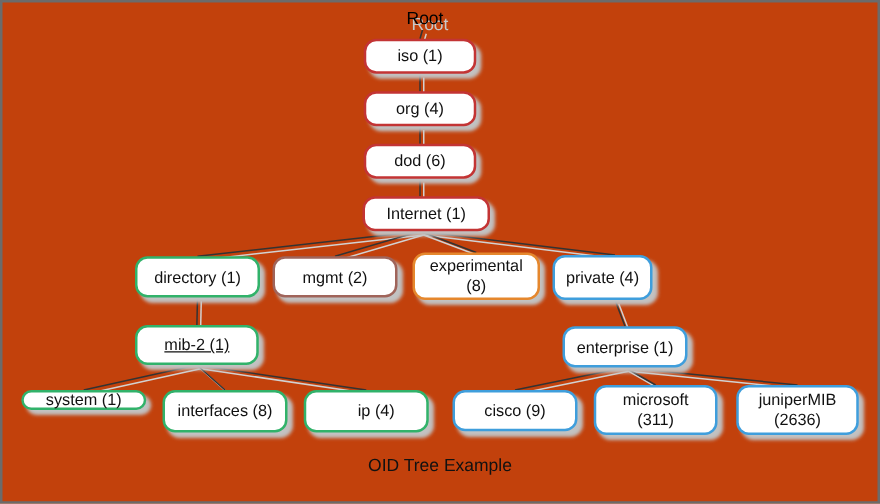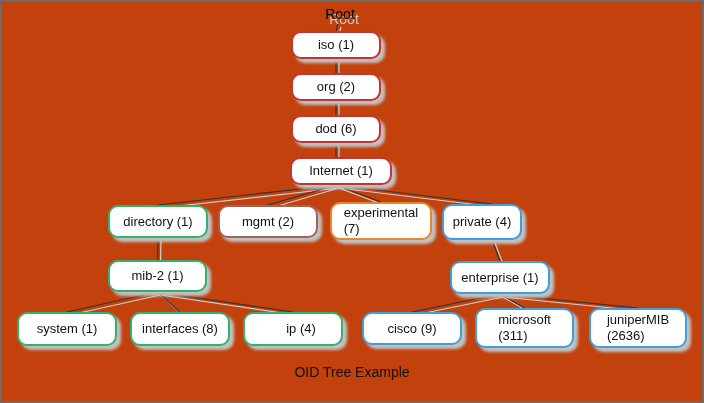--- a/index.html
+++ b/index.html
@@ -27,21 +27,21 @@
   .node {
     position: absolute;
     box-sizing: border-box;
     border: 2px solid #888;
     border-radius: 10px;
     background: #ffffff;
     box-shadow: 4px 4px 3px #c2c2c2;
     display: flex;
     align-items: center;
     justify-content: center;
-    text-align: left;
+    text-align: center;
     font-size: 13px;
     line-height: 1.2;
     color: #111111;
     white-space: pre-line;
     z-index: 2;
   }
   .root-label {
     position: absolute;
     left: 318px; top: 6px;
     width: 44px;
@@ -108,31 +108,31 @@
       <line x1="500" y1="294" x2="638" y2="308" stroke="#333333" stroke-width="1.2"></line>
     </svg>
 
   <span class="root-label-shadow">Root</span>
   <span class="root-label">Root</span>
 
   <div class="caption">OID Tree Example</div>
 
   <div class="frame"></div>
 <div class="node" style="left: 291px; top: 31px; width: 90px; height: 28px; border-color: rgb(195, 52, 52);">iso (1)</div>
-    <div class="node" style="left: 291px; top: 73px; width: 90px; height: 28px; border-color: rgb(195, 52, 52);">org (2)</div>
+    <div class="node" style="left: 291px; top: 73px; width: 90px; height: 28px; border-color: rgb(195, 52, 52);">org (4)</div>
     <div class="node" style="left: 291px; top: 115px; width: 90px; height: 28px; border-color: rgb(195, 52, 52);">dod (6)</div>
     <div class="node" style="left: 290px; top: 157px; width: 102px; height: 28px; border-color: rgb(195, 52, 52);">Internet (1)</div>
     <div class="node" style="left: 108px; top: 205px; width: 100px; height: 33px; border-color: rgb(49, 178, 106);">directory (1)</div>
     <div class="node" style="left: 218px; top: 205px; width: 100px; height: 33px; border-color: rgb(160, 100, 90);">mgmt (2)</div>
     <div class="node" style="left: 330px; top: 202px; width: 102px; height: 38px; border-color: rgb(229, 135, 45);">experimental
-(7)</div>
+(8)</div>
     <div class="node" style="left: 442px; top: 204px; width: 80px; height: 36px; border-color: rgb(63, 158, 220);">private (4)</div>
-    <div class="node" style="left: 108px; top: 260px; width: 99px; height: 32px; border-color: rgb(49, 178, 106);">mib-2 (1)</div>
+    <div class="node" style="left: 108px; top: 260px; width: 99px; height: 32px; border-color: rgb(49, 178, 106); text-decoration: underline;">mib-2 (1)</div>
     <div class="node" style="left: 450px; top: 261px; width: 100px; height: 33px; border-color: rgb(63, 158, 220);">enterprise (1)</div>
-    <div class="node" style="left: 17px; top: 312px; width: 100px; height: 34px; border-color: rgb(49, 178, 106);">system (1)</div>
+    <div class="node" style="left: 17px; top: 312px; width: 100px; height: 16px; border-color: rgb(49, 178, 106);">system (1)</div>
     <div class="node" style="left: 130px; top: 312px; width: 100px; height: 34px; border-color: rgb(49, 178, 106);">interfaces (8)</div>
     <div class="node" style="left: 243px; top: 312px; width: 100px; height: 34px; border-color: rgb(49, 178, 106); padding-left: 16px;">ip (4)</div>
     <div class="node" style="left: 362px; top: 312px; width: 100px; height: 33px; border-color: rgb(63, 158, 220);">cisco (9)</div>
     <div class="node" style="left: 475px; top: 308px; width: 99px; height: 40px; border-color: rgb(63, 158, 220);">microsoft
 (311)</div>
     <div class="node" style="left: 589px; top: 308px; width: 98px; height: 40px; border-color: rgb(63, 158, 220);">juniperMIB
 (2636)</div>
   </div>
 
 </body></html>

